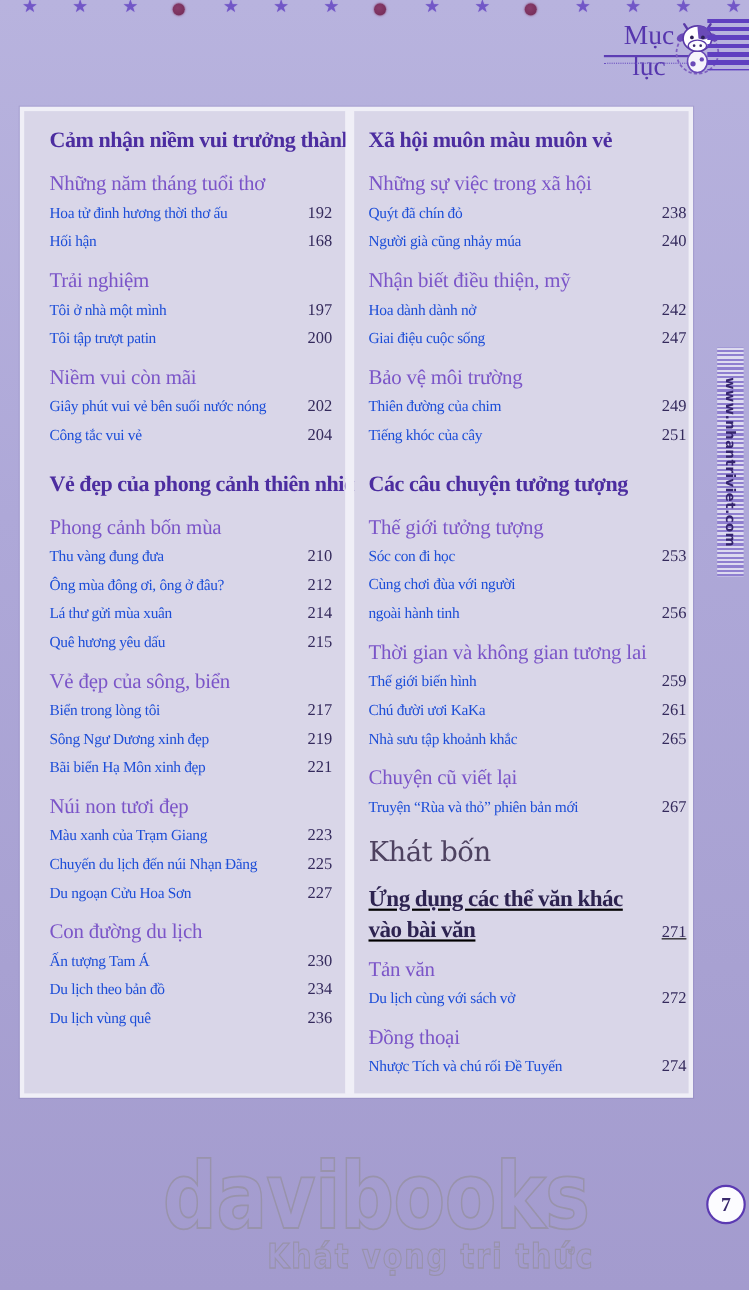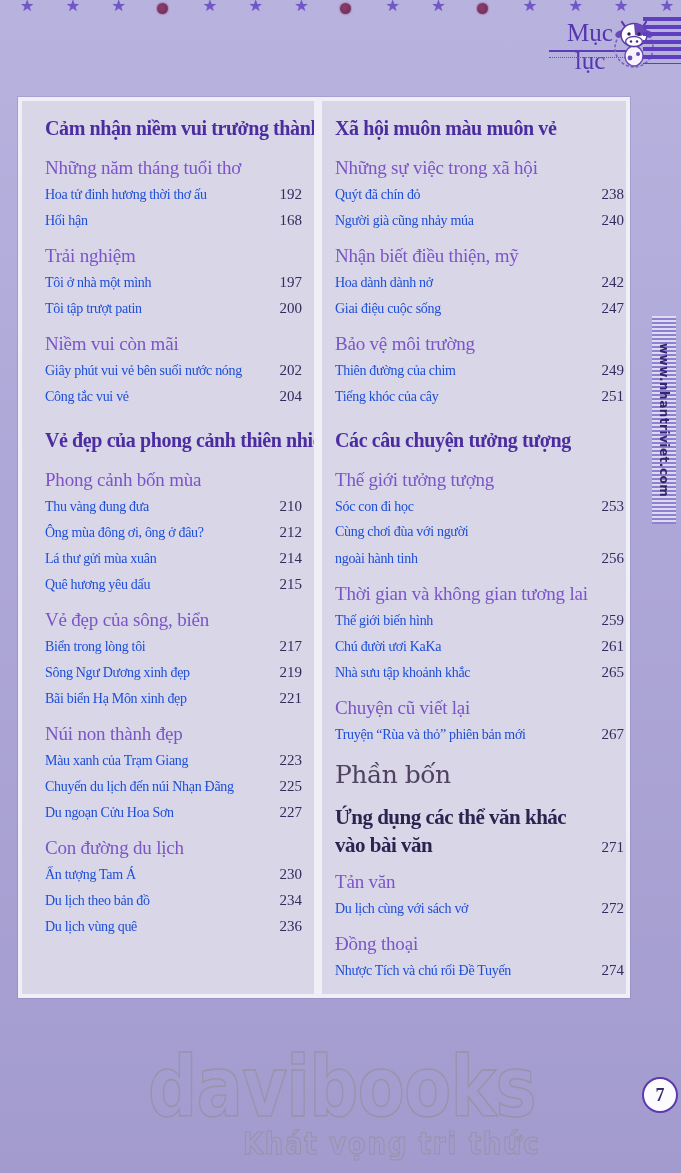--- a/index.html
+++ b/index.html
@@ -61,21 +61,21 @@
   .entry-row{display:flex;align-items:baseline;height:26px;line-height:26px;}
   .entry-title{
     flex:1;font-size:14px;color:#1d4ed8;letter-spacing:-0.3px;white-space:nowrap;
   }
   .entry-page{font-size:15px;color:#342a5c;text-align:right;min-width:34px;}
   .part-title{
     font-family:"DejaVu Serif",serif;font-size:25px;color:#4e4260;
     height:36px;line-height:36px;margin-top:10px;letter-spacing:-0.5px;white-space:nowrap;
   }
   .entry-large .entry-title{font-size:21px;font-weight:bold;color:#2d2350;letter-spacing:-0.5px;}
-  .entry-large{height:28px;line-height:28px;}
+  .entry-large{height:28px;line-height:28px;text-decoration:underline;}
   .entry-large.first{margin-top:10px;}
   
   .wm1{
     position:absolute;left:148px;top:1038px;
     font-family:"DejaVu Sans",sans-serif;font-weight:bold;font-size:84px;
     color:transparent;-webkit-text-stroke:1.6px #95909f;opacity:.75;
     transform:scaleX(.82);transform-origin:left top;letter-spacing:-1px;white-space:nowrap;
   }
   .wm2{
     position:absolute;left:243px;top:1125px;
@@ -193,21 +193,21 @@
         <span class="entry-page">217</span>
       </div>
       <div class="entry-row">
         <span class="entry-title">Sông Ngư Dương xinh đẹp</span>
         <span class="entry-page">219</span>
       </div>
       <div class="entry-row">
         <span class="entry-title">Bãi biển Hạ Môn xinh đẹp</span>
         <span class="entry-page">221</span>
       </div>
-      <div class="heading">Núi non thành đẹp</div>
+      <div class="heading">Núi non tươi đẹp</div>
       <div class="entry-row">
         <span class="entry-title">Màu xanh của Trạm Giang</span>
         <span class="entry-page">223</span>
       </div>
       <div class="entry-row">
         <span class="entry-title">Chuyến du lịch đến núi Nhạn Đãng</span>
         <span class="entry-page">225</span>
       </div>
       <div class="entry-row">
         <span class="entry-title">Du ngoạn Cửu Hoa Sơn</span>
@@ -281,21 +281,21 @@
       </div>
       <div class="entry-row">
         <span class="entry-title">Nhà sưu tập khoảnh khắc</span>
         <span class="entry-page">265</span>
       </div>
       <div class="heading">Chuyện cũ viết lại</div>
       <div class="entry-row">
         <span class="entry-title">Truyện “Rùa và thỏ” phiên bản mới</span>
         <span class="entry-page">267</span>
       </div>
-      <div class="part-title">Phần bốn</div>
+      <div class="part-title">Khát bốn</div>
       <div class="entry-row entry-large first">
         <span class="entry-title">Ứng dụng các thể văn khác</span>
       </div>
       <div class="entry-row entry-large">
         <span class="entry-title">vào bài văn</span>
         <span class="entry-page">271</span>
       </div>
       <div class="heading">Tản văn</div>
       <div class="entry-row">
         <span class="entry-title">Du lịch cùng với sách vở</span>

